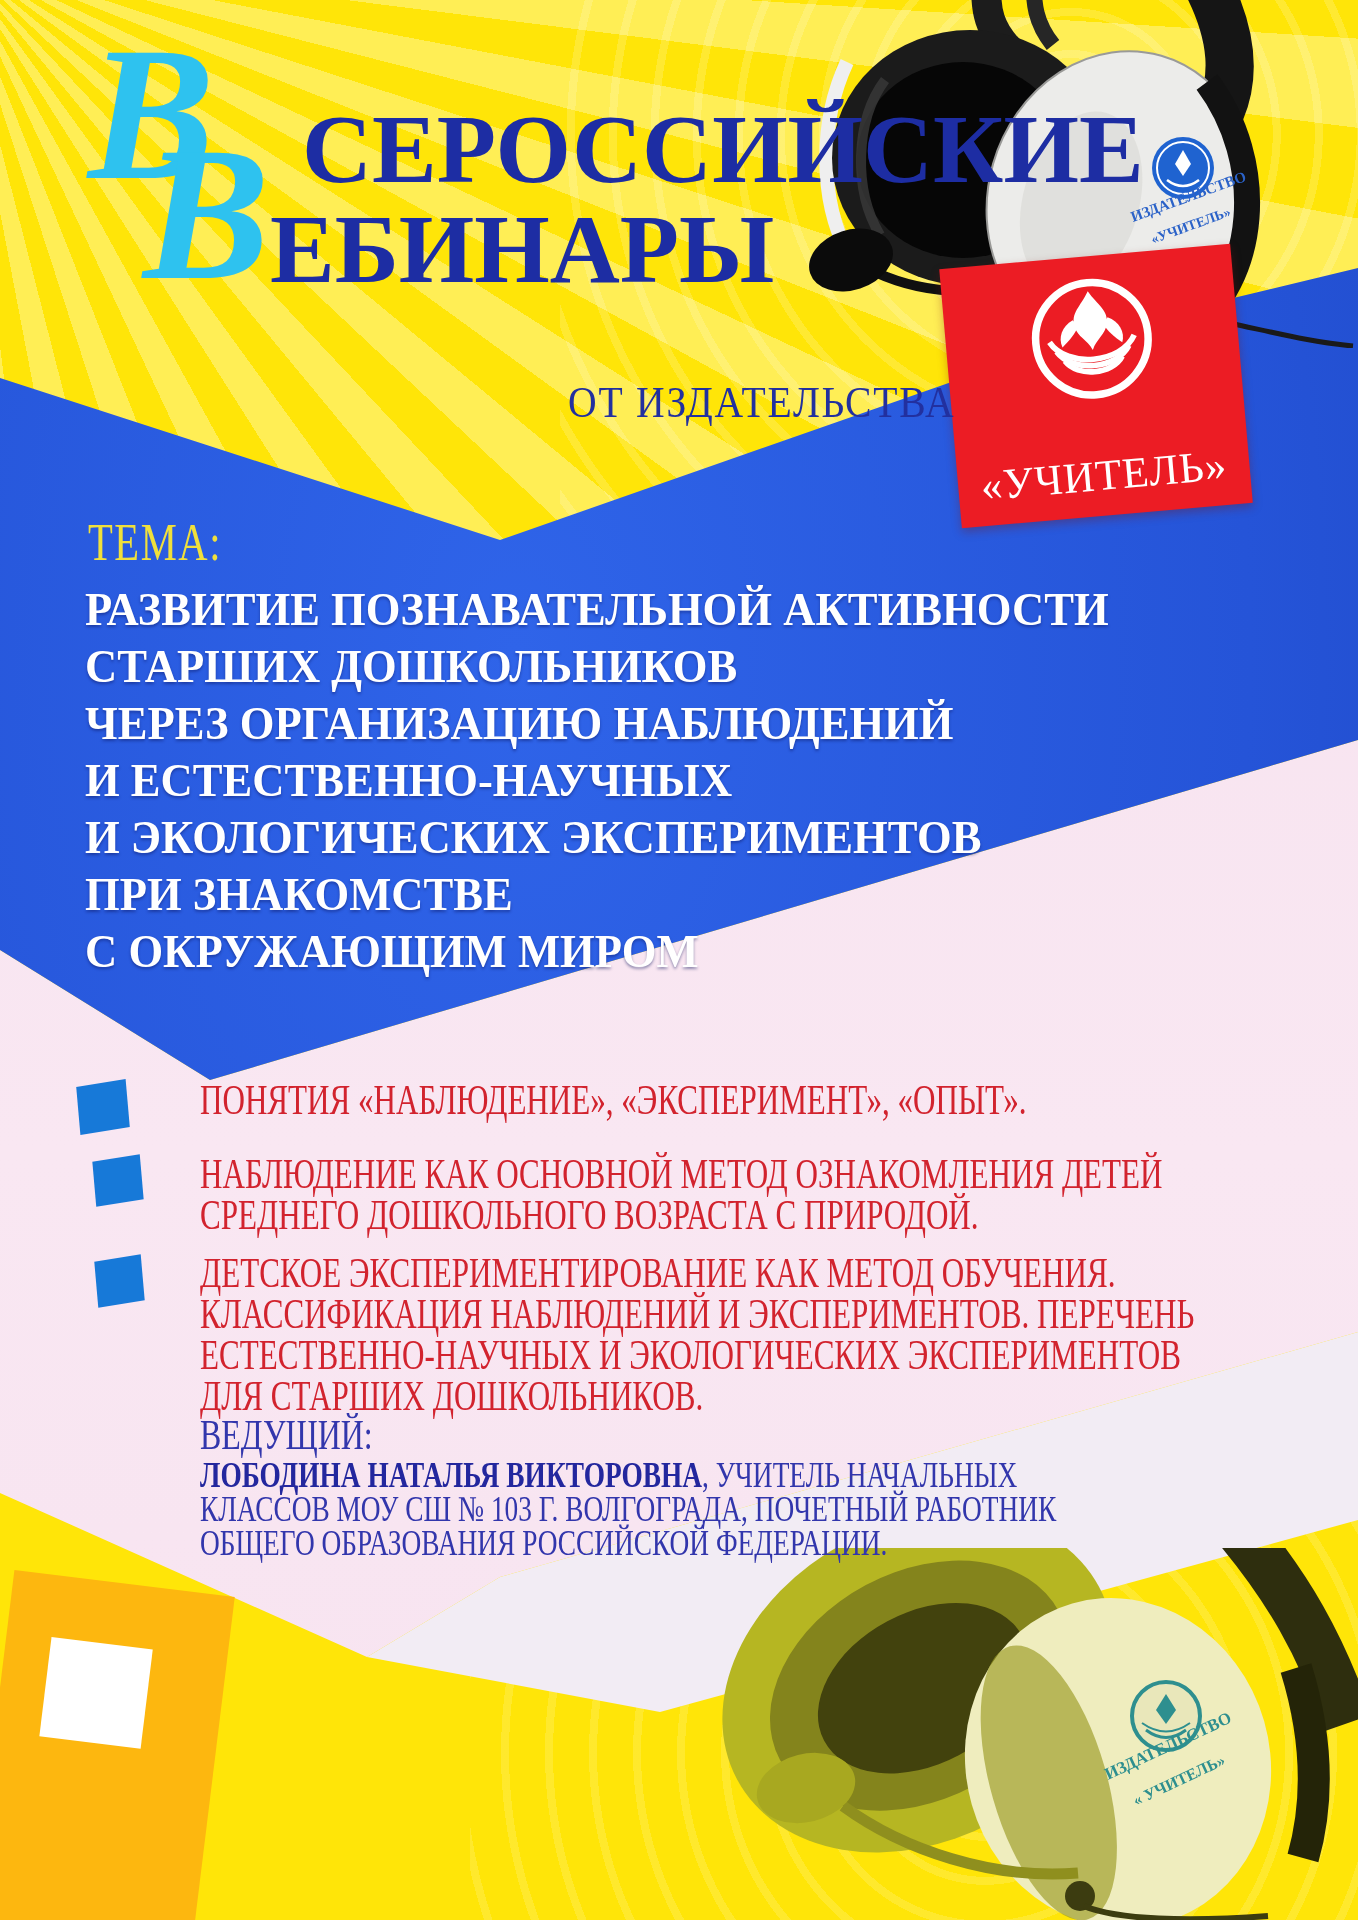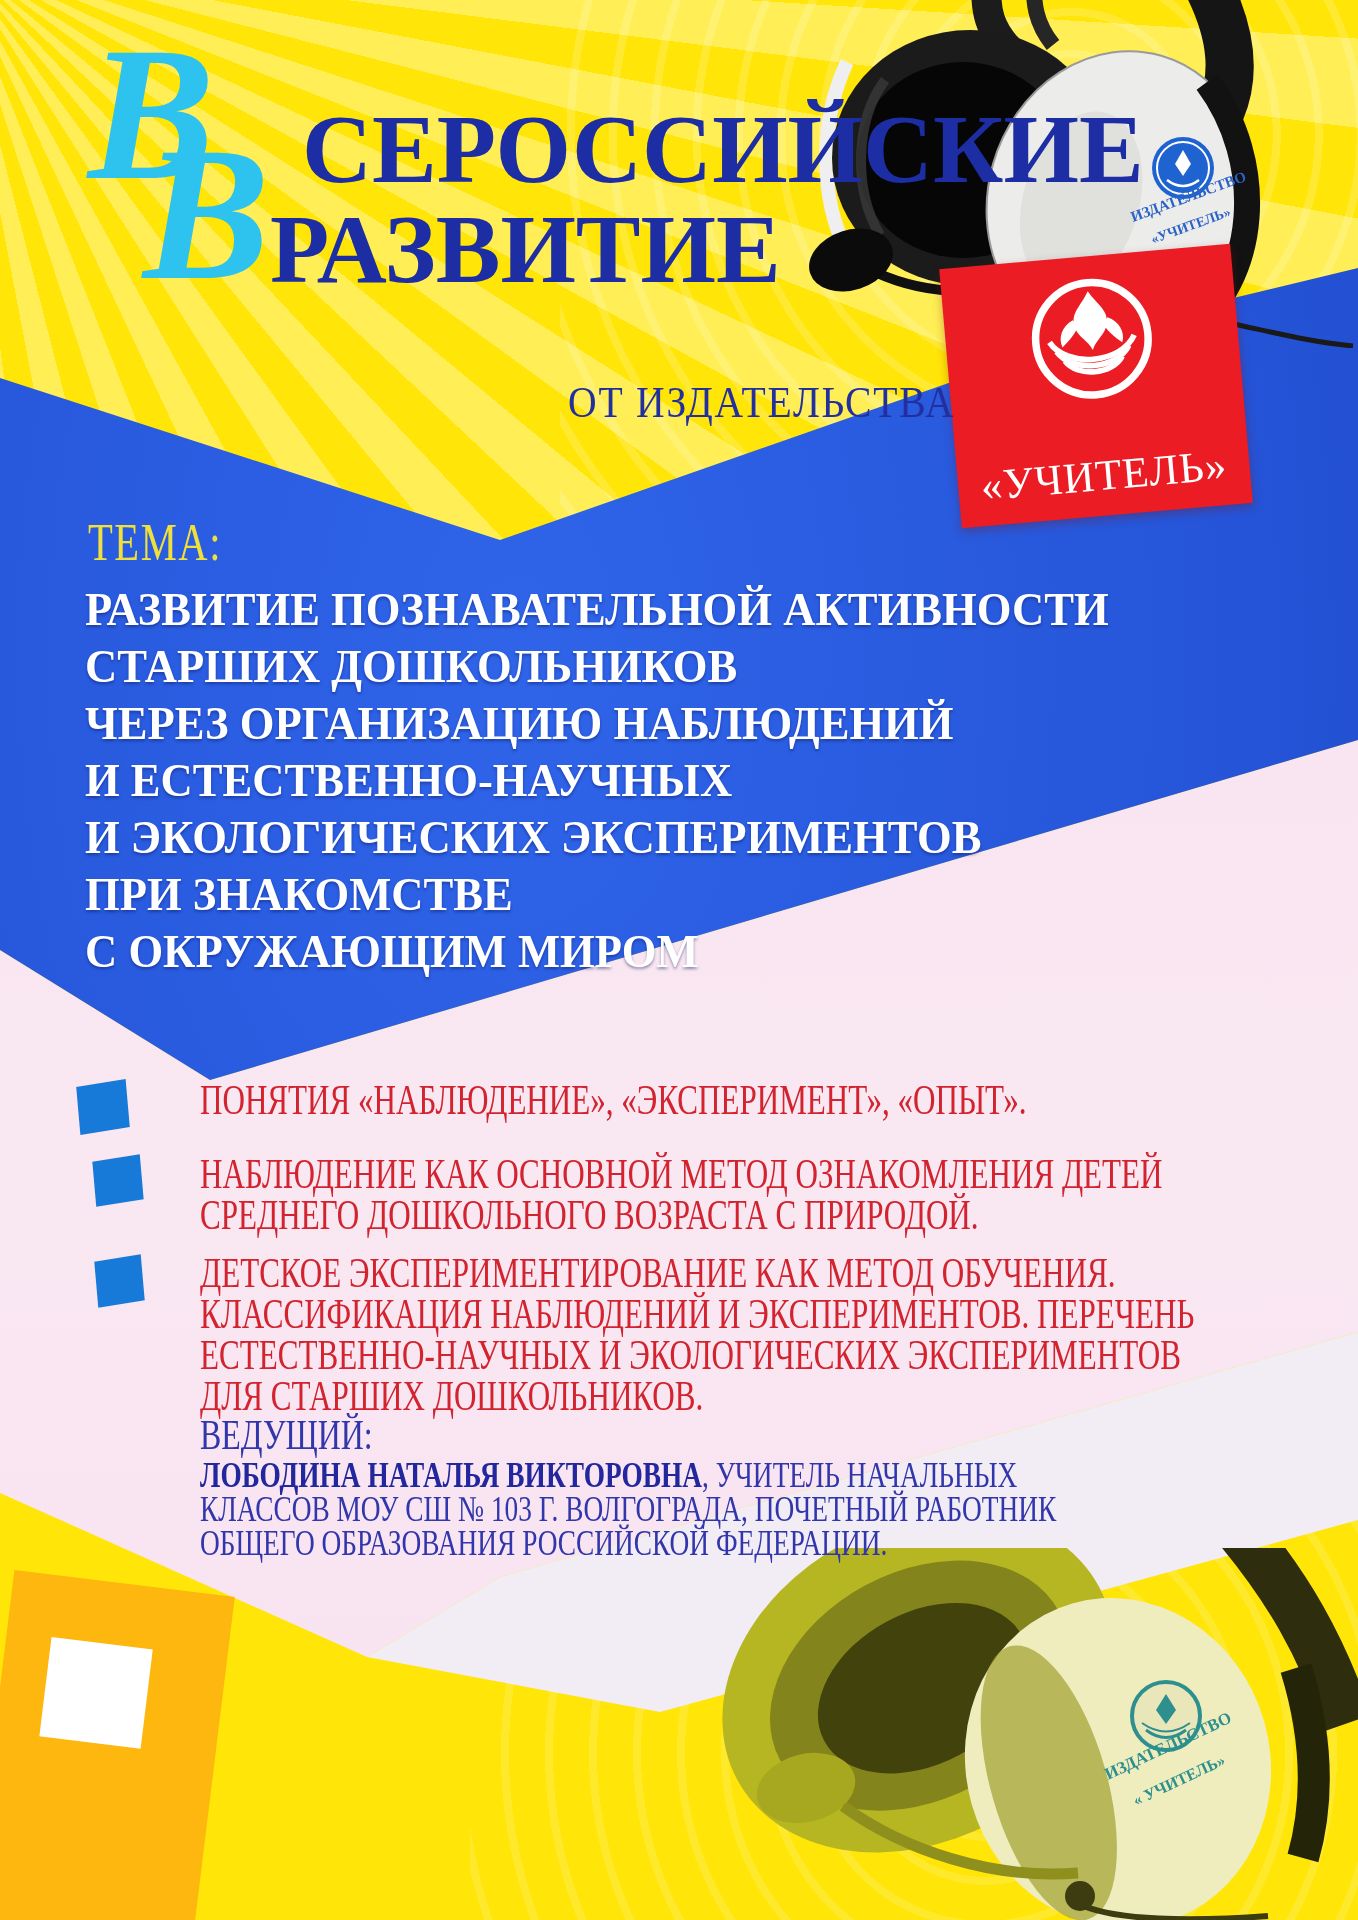--- a/index.html
+++ b/index.html
@@ -159,21 +159,21 @@
       <path d="M31 66 C42 84 78 84 89 66" stroke="#ffffff" stroke-width="4.5" fill="none"></path>
       <path d="M37 74 C46 88 74 88 83 74" stroke="#ffffff" stroke-width="4.5" fill="none"></path>
     </svg>
     <div class="badge-name">«УЧИТЕЛЬ»</div>
   </div>
 
   <div>
     <span class="b-init i1">В</span>
     <span class="b-rest r1">СЕРОССИЙСКИЕ</span>
     <span class="b-init i2">В</span>
-    <span class="b-rest r2">РАЗВИТИЕ</span>
+    <span class="b-rest r2">ЕБИНАРЫ</span>
   </div>
 
   <div class="from-pub">ОТ ИЗДАТЕЛЬСТВА</div>
 
   <div class="tema">ТЕМА:</div>
 
   <div class="title">
     <div>РАЗВИТИЕ ПОЗНАВАТЕЛЬНОЙ АКТИВНОСТИ</div>
     <div>СТАРШИХ ДОШКОЛЬНИКОВ</div>
     <div>ЧЕРЕЗ ОРГАНИЗАЦИЮ НАБЛЮДЕНИЙ</div>

